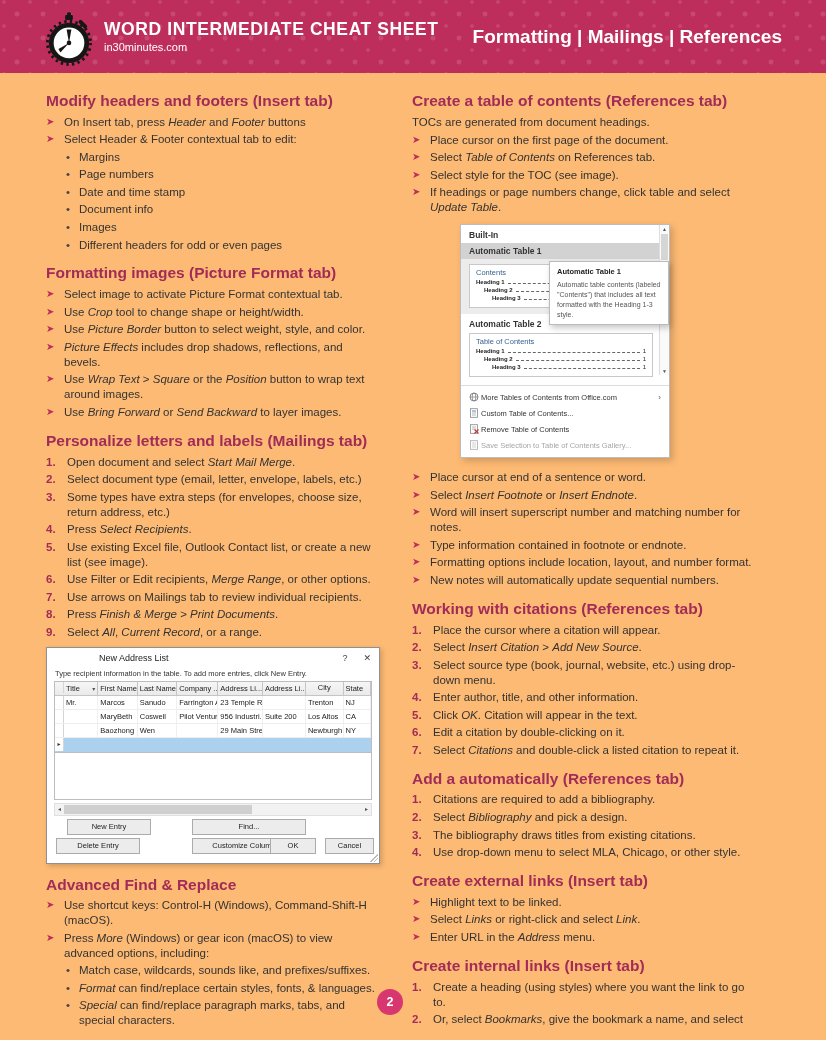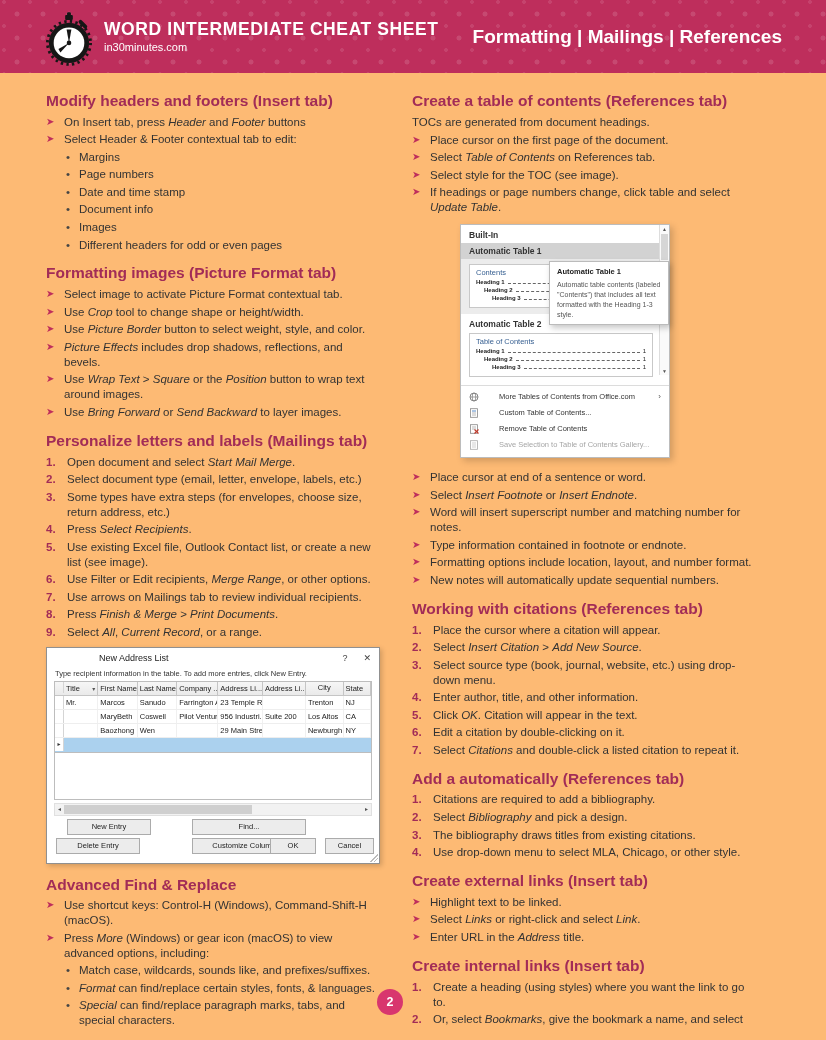--- a/index.html
+++ b/index.html
@@ -73,21 +73,21 @@
   .toc-tooltip{position:absolute;left:88px;top:36px;width:104px;background:#fff;border:1px solid #bbb;
                box-shadow:2px 3px 6px rgba(0,0,0,.22);padding:5px 7px;z-index:6;}
   .tt-title{font-size:7.5px;font-weight:bold;color:#222;margin-bottom:4px;}
   .tt-body{font-size:7px;color:#555;line-height:1.4;}
   .toc-scroll{position:absolute;right:0;top:0;width:9px;height:150px;border-left:1px solid #ddd;background:#fafafa;}
   .ts-up,.ts-down{position:absolute;left:0;width:9px;text-align:center;font-size:5px;color:#555;}
   .ts-up{top:1px;} .ts-down{bottom:1px;}
   .ts-thumb{position:absolute;left:1px;top:9px;width:7px;height:26px;background:#d6d6d6;}
   .toc-sep{border-top:1px solid #dcdcdc;margin:2px 0;}
   .toc-items{padding:1px 0 4px;}
-  .toc-mi{display:flex;gap:20px;padding:3px 8px;font-size:7.5px;color:#333;}
+  .toc-mi{display:flex;align-items:center;gap:2px;padding:3px 8px;font-size:7.5px;color:#333;}
   .toc-mi .mi-icon{width:10px;height:10px;flex:0 0 10px;}
   .toc-mi .chev{margin-left:auto;color:#555;font-size:8px;}
   .toc-mi.disabled{color:#a6a6a6;}
   
   .pagenum{position:absolute;left:377px;top:989px;width:26px;height:26px;border-radius:50%;
            background:#D8366E;color:#fff;font-size:12.5px;font-weight:bold;
            display:flex;align-items:center;justify-content:center;}
 </style>
 </head>
 <body>
@@ -539,21 +539,21 @@
           <div class="li">
             <span class="arrow">➤</span>
             <span class="li-text"><span>Highlight text to be linked.</span></span>
           </div>
           <div class="li">
             <span class="arrow">➤</span>
             <span class="li-text"><span>Select </span><span class="it">Links</span><span> or right-click and select </span><span class="it">Link</span><span>.</span></span>
           </div>
           <div class="li">
             <span class="arrow">➤</span>
-            <span class="li-text"><span>Enter URL in the </span><span class="it">Address</span><span> title.</span></span>
+            <span class="li-text"><span>Enter URL in the </span><span class="it">Address</span><span> menu.</span></span>
           </div>
         </section>
         <section class="sec">
           <h2 class="sec-title">Create internal links (Insert tab)</h2>
           <div class="li">
             <span class="num">1.</span>
             <span class="li-text"><span>Create a heading (using styles) where you want the link to go to.</span></span>
           </div>
           <div class="li">
             <span class="num">2.</span>

